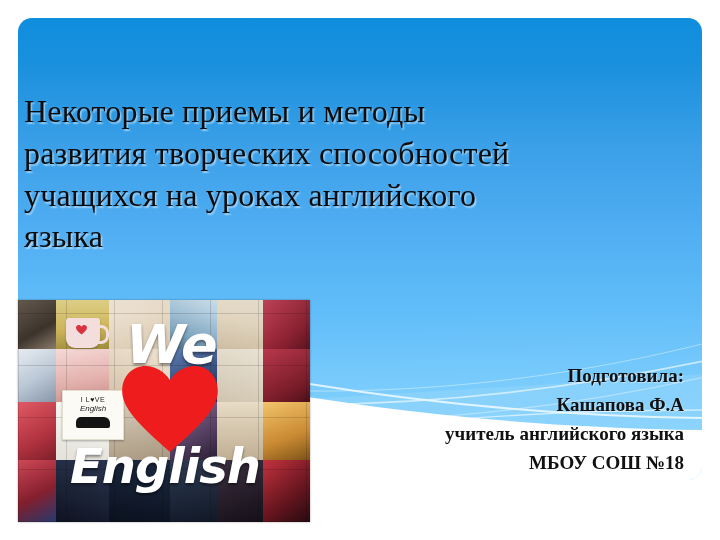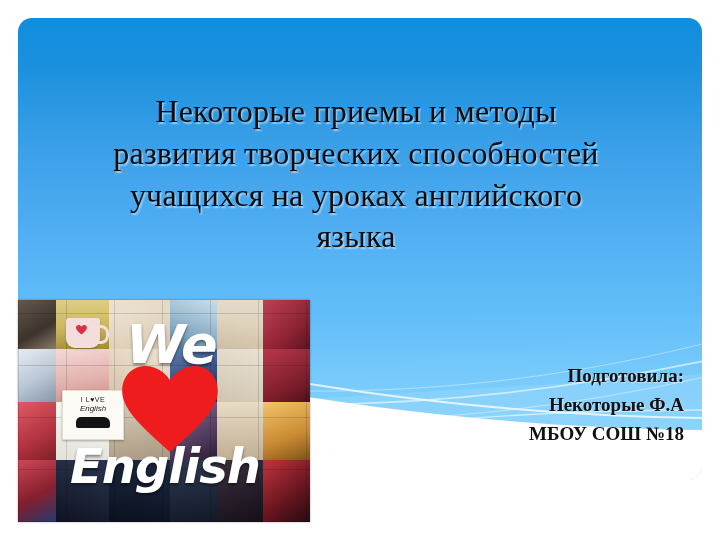--- a/index.html
+++ b/index.html
@@ -80,24 +80,23 @@
     position: absolute;
     left: 0;
     bottom: 0;
     width: 684px;
     height: 200px;
   }
 
   
   #title {
     position: absolute;
-    left: 36px;
+    left: 24px;
     top: 70px;
     width: 640px;
-    text-align: center;
     color: #0b0b0b;
     font-size: 32px;
     line-height: 1.30;
     font-weight: 400;
     letter-spacing: 0.2px;
     text-shadow: 1.5px 1.5px 1.5px rgba(255,255,255,0.50);
     white-space: pre-line;
   }
 
   
@@ -288,21 +287,22 @@
     </svg>
   </div>
 
   <h1 id="title">Некоторые приемы и методы
 развития творческих способностей
 учащихся на уроках английского
 языка</h1>
 
   <div id="author-block">
     <span class="line">Подготовила:</span>
-    <span class="line">Некоторые Ф.А</span>
+    <span class="line">Кашапова Ф.А</span>
+    <span class="line">учитель английского языка</span>
     <span class="line">МБОУ СОШ №18</span>
   </div>
 
   <div id="collage">
     <div class="tiles">
       <i class="t1"></i>
       <i class="t2"></i>
       <i class="t3"></i>
       <i class="t4"></i>
       <i class="t5"></i>

